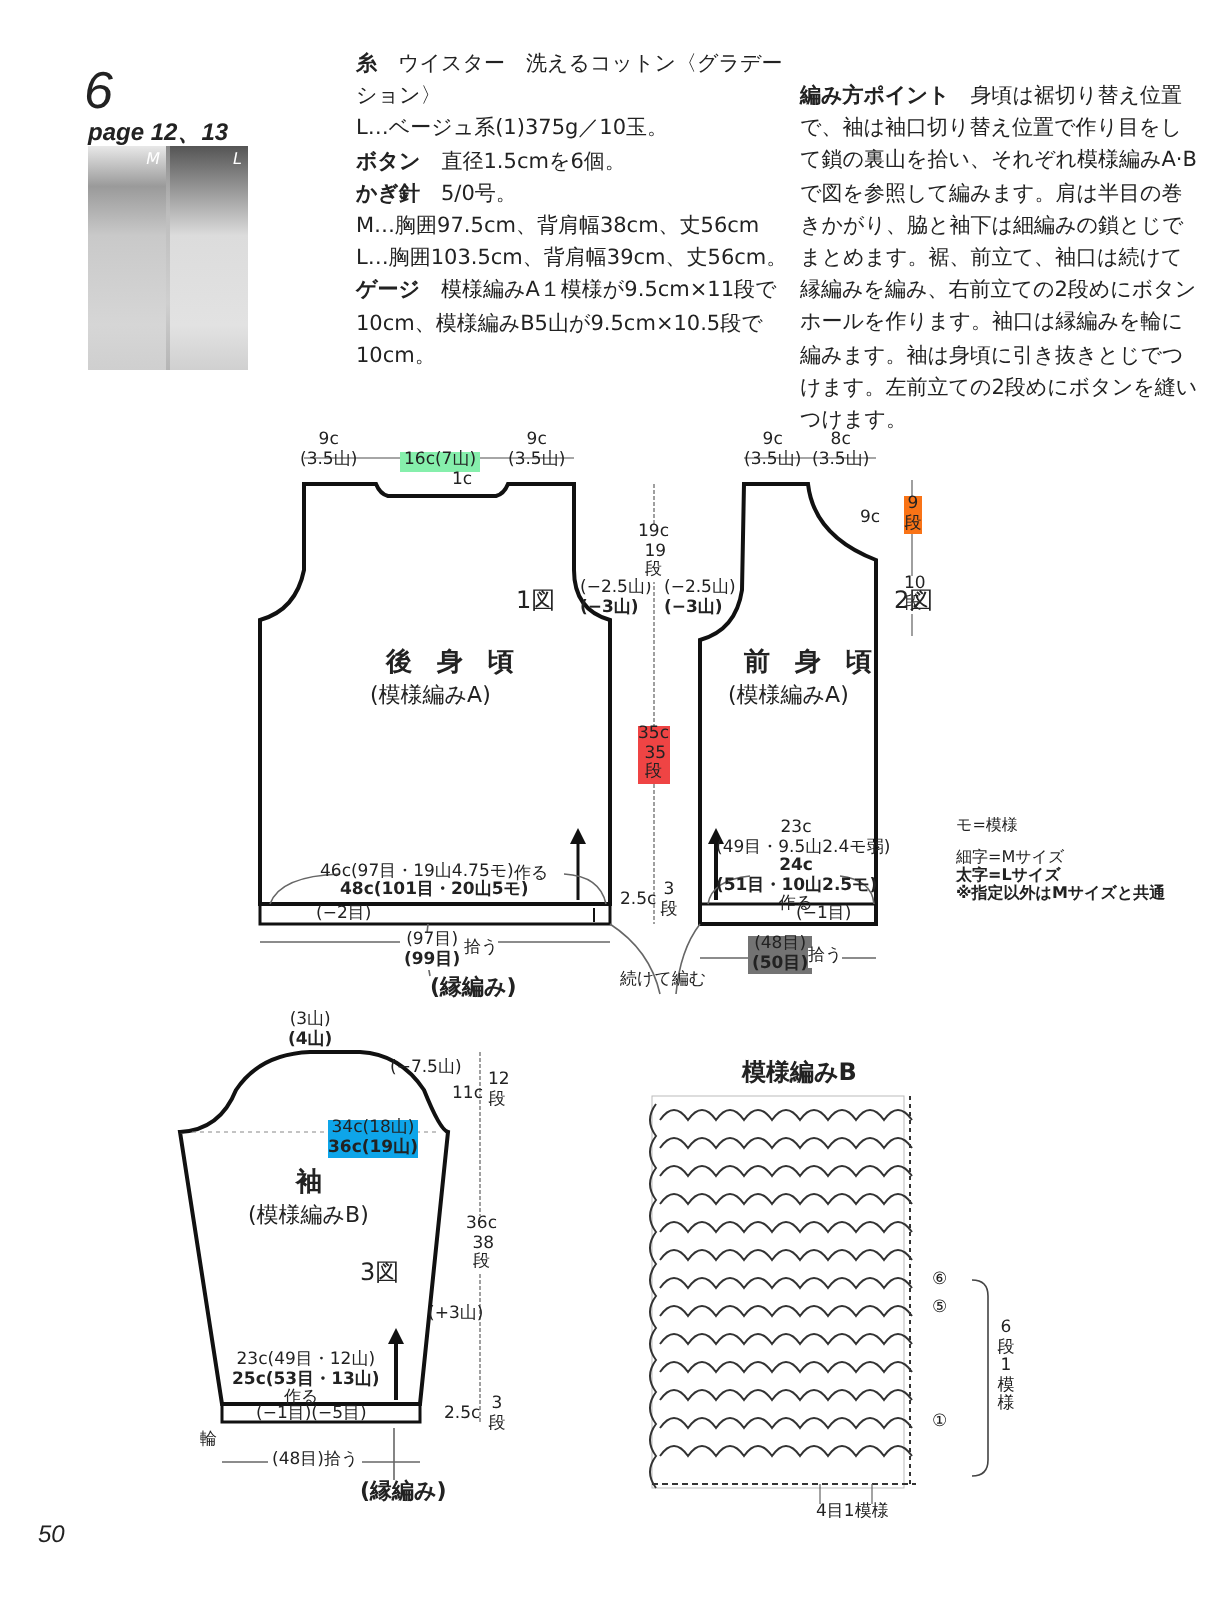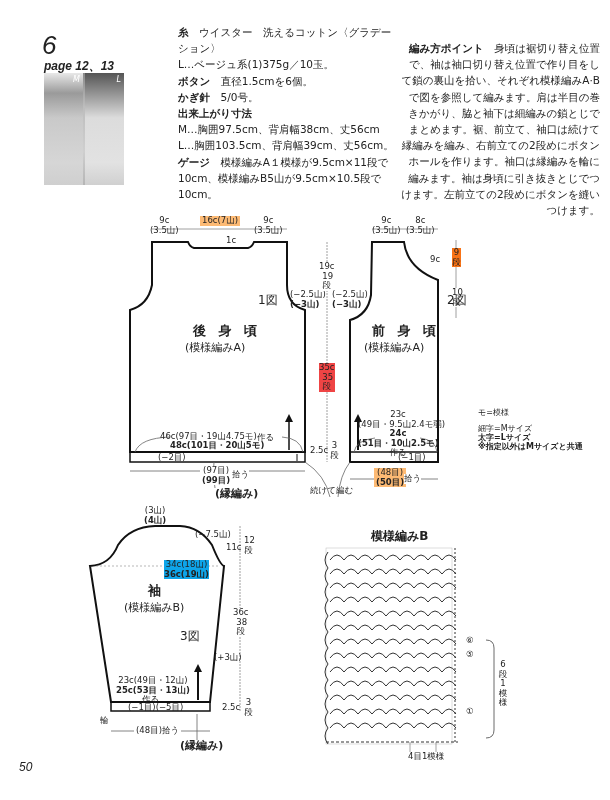--- a/index.html
+++ b/index.html
@@ -35,27 +35,26 @@
   <div class="p2">
       <span class="lbl" style="right:3px;top:2px;">L</span>
     </div>
 </div>
 
 <div class="abs spec">
   <div><b>糸</b>　<span>ウイスター　洗えるコットン〈グラデーション〉</span></div>
   <div>L…ベージュ系(1)375g／10玉。</div>
   <div><b>ボタン</b>　<span>直径1.5cmを6個。</span></div>
   <div><b>かぎ針</b>　<span>5/0号。</span></div>
-  <div><b>出来上がり寸法</b></div>
   <div>M…胸囲97.5cm、背肩幅38cm、丈56cm</div>
   <div>L…胸囲103.5cm、背肩幅39cm、丈56cm。</div>
   <div><b>ゲージ</b>　<span>模様編みA１模様が9.5cm×11段で10cm、模様編みB5山が9.5cm×10.5段で10cm。</span></div>
 </div>
 
-<div class="abs howto" style="top:40px;text-align:right;">
+<div class="abs howto" style="top:40px;">
   <b>編み方ポイント</b>　<span>身頃は裾切り替え位置で、袖は袖口切り替え位置で作り目をして鎖の裏山を拾い、それぞれ模様編みA·Bで図を参照して編みます。肩は半目の巻きかがり、脇と袖下は細編みの鎖とじでまとめます。裾、前立て、袖口は続けて縁編みを編み、右前立ての2段めにボタンホールを作ります。袖口は縁編みを輪に編みます。袖は身頃に引き抜きとじでつけます。左前立ての2段めにボタンを縫いつけます。</span>
 </div>
 
 <svg width="610" height="800">
 
   <path d="M152,242 L188,242 Q190,247 194,248 L248,248 Q252,247 254,242 L287,242 L287,285 Q287,305 305,310 L305,452 L130,452 L130,310 Q148,305 152,285 Z" fill="none" stroke="#111" stroke-width="2"></path>
   <rect x="130" y="452" width="175" height="10" fill="none" stroke="#111" stroke-width="1.5"></rect>
 
   <line x1="289" y1="450" x2="289" y2="418" stroke="#111" stroke-width="1.5"></line>
   <polygon points="285,422 289,414 293,422" fill="#111"></polygon>
@@ -119,21 +118,21 @@
   </g>
   <path d="M486,640 Q494,640 494,648 L494,730 Q494,738 486,738" fill="none" stroke="#444" stroke-width="0.8"></path>
   <line x1="410" y1="742" x2="410" y2="752" stroke="#666" stroke-width="0.6"></line>
   <line x1="436" y1="742" x2="436" y2="752" stroke="#666" stroke-width="0.6"></line>
 </svg>
 
 <div class="abs dim" style="left:150px;top:216px;">
     <div>9c</div>
     <div>(3.5山)</div>
   </div>
-<div class="abs dim" style="left:200px;top:216px;background:#fdba74;padding:0 2px;">16c(7山)</div>
+<div class="abs dim" style="left:200px;top:226px;background:#86efac;padding:0 2px;">16c(7山)</div>
 <div class="abs dim" style="left:254px;top:216px;">
     <div>9c</div>
     <div>(3.5山)</div>
   </div>
 <div class="abs dim" style="left:226px;top:236px;">1c</div>
 <div class="abs" style="left:258px;top:292px;font-size:12px;">1図</div>
 <div class="abs dim" style="left:290px;top:290px;text-align:left;">
     <div>(−2.5山)</div>
     <div class="bold">(−3山)</div>
   </div>
@@ -180,21 +179,21 @@
 <div class="abs label-big" style="left:372px;top:322px;">前 身 頃</div>
 <div class="abs label-mid" style="left:364px;top:340px;">(模様編みA)</div>
 <div class="abs dim" style="left:358px;top:410px;text-align:center;width:80px;">
   <div>23c</div>
   <div>(49目・9.5山2.4モ弱)</div>
   <div class="bold">24c</div>
   <div class="bold">(51目・10山2.5モ)</div>
   <div>作る</div>
 </div>
 <div class="abs dim" style="left:398px;top:453px;">(−1目)</div>
-<div class="abs dim" style="left:374px;top:468px;background:#fdba74;padding:0 2px;">
+<div class="abs dim" style="left:374px;top:468px;background:#737373;padding:0 2px;">
     <div>(48目)</div>
     <div class="bold">(50目)</div>
   </div>
 <div class="abs dim" style="left:404px;top:474px;background:#fff;">拾う</div>
 
 <div class="abs note" style="left:478px;top:408px;">モ=模様</div>
 <div class="abs note" style="left:478px;top:424px;">細字=Mサイズ</div>
 <div class="abs note bold" style="left:478px;top:433px;">太字=Lサイズ</div>
 <div class="abs note bold" style="left:478px;top:442px;">※指定以外はMサイズと共通</div>
 

